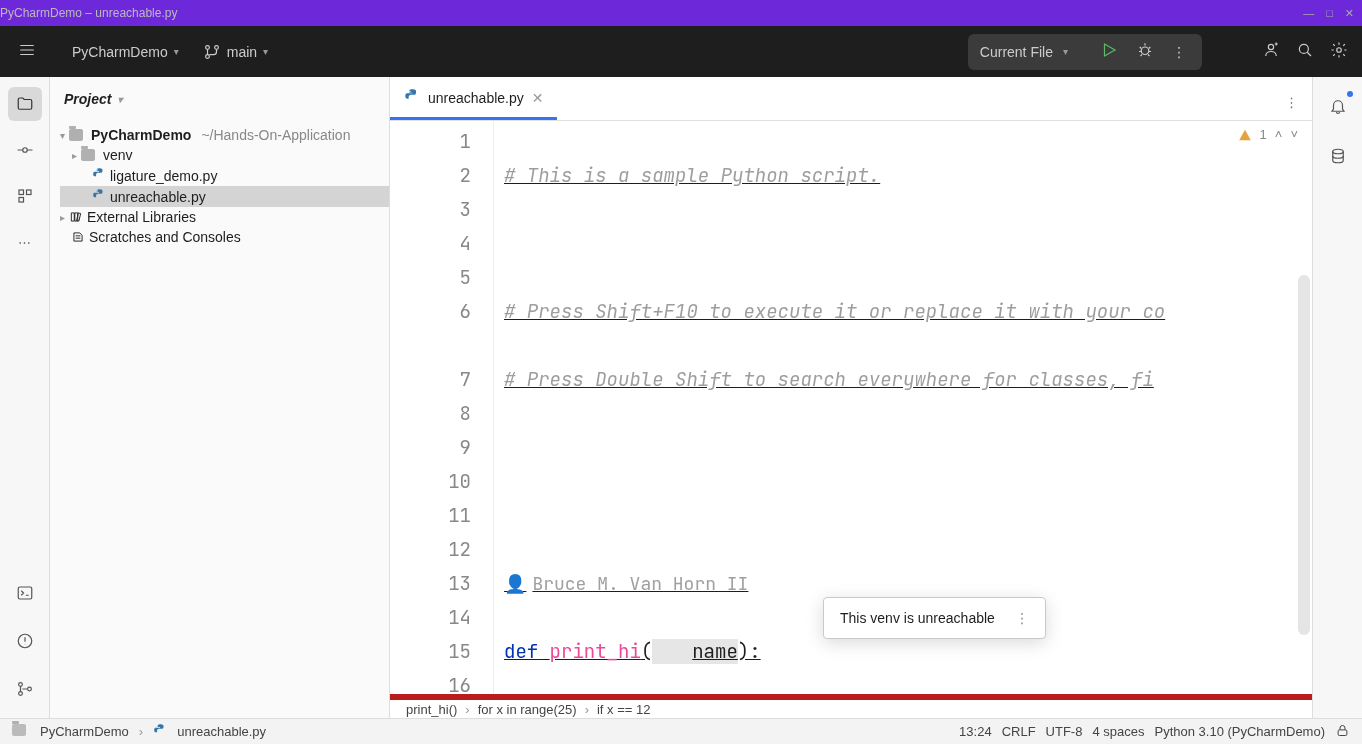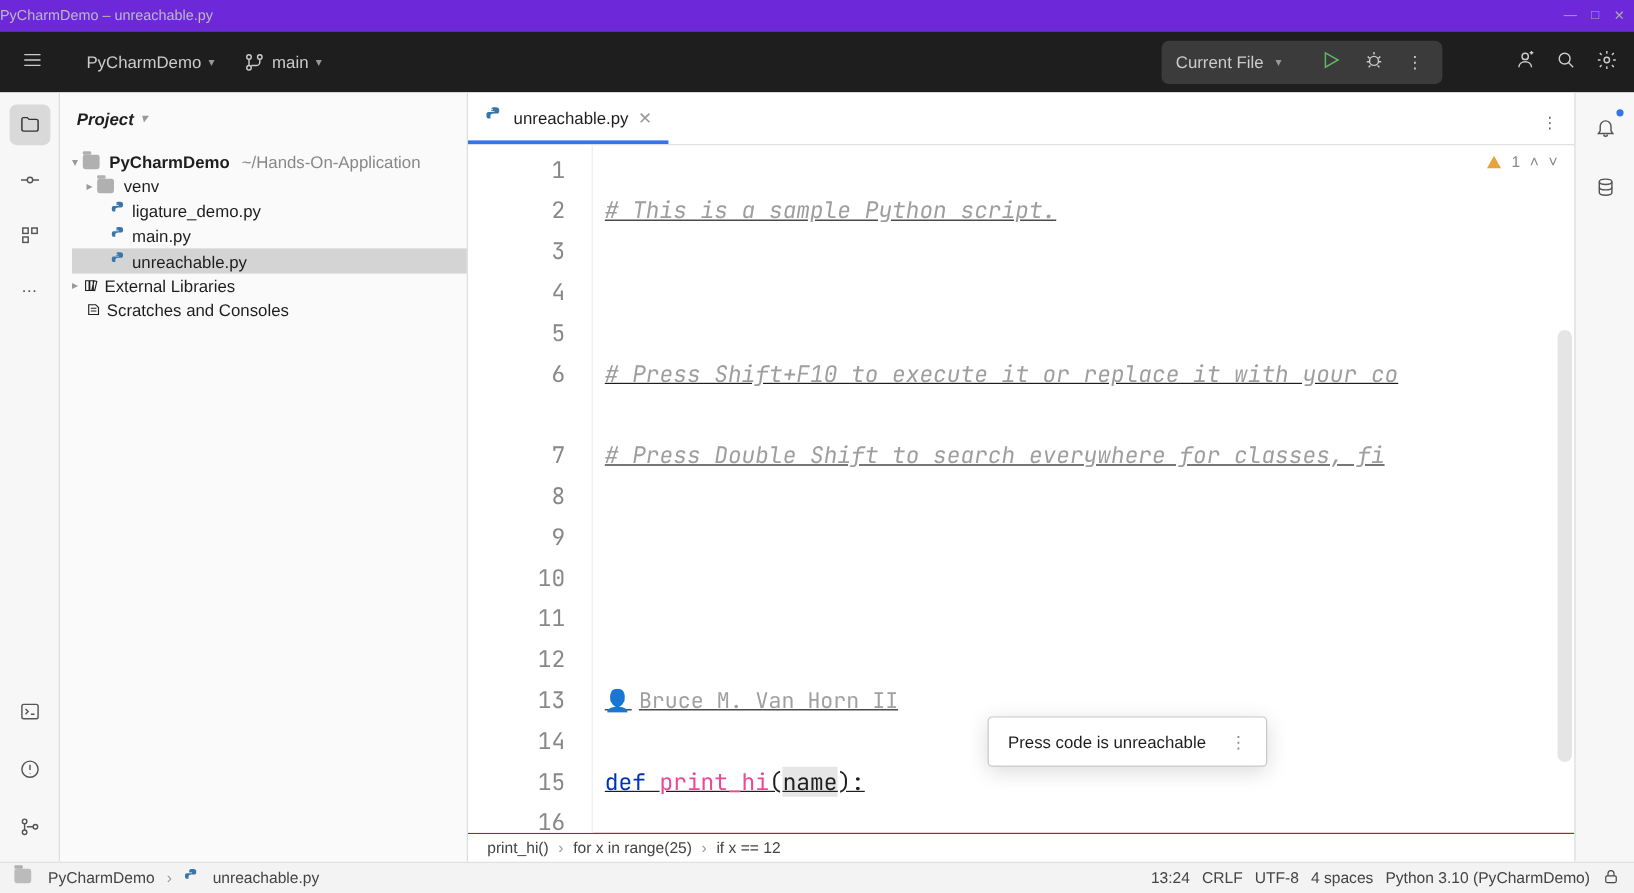--- a/index.html
+++ b/index.html
@@ -85,36 +85,36 @@
   font-family: "JetBrains Mono","Menlo",Consolas,monospace; font-size:19px; line-height:34px;
   border-right: 1px solid #eee;
 }
 .code { flex:1; padding:4px 0 4px 10px; font-family:"JetBrains Mono","Menlo",Consolas,monospace; font-size:19px; line-height:34px; white-space:pre; position:relative; overflow:hidden;text-decoration:underline; }
 .line { height:34px; }
 .c-comment { color:#9e9e9e; font-style:italic; }
 .c-kw { color:#0033b3; }
 .c-fn { color:#ec4899; }
 .author { color:#a0a0a0; font-style:normal; font-size:18px; }
 .author-icon{ color:#bbb; margin-right:6px;}
-.param-hl { background:#e6e6e6; }
+.param-hl { background:#e6e6e6;padding-left:40px; }
 .inspection-popup {
   position:absolute; left:823px; top:597px;
   background:#fff; border:1px solid #c9c9c9; border-radius:4px; box-shadow:0 4px 18px rgba(0,0,0,.15);
   padding: 12px 16px; display:flex; align-items:center; gap:20px; font-size:14px; font-family:-apple-system,Arial,sans-serif;
 }
 .inspector-top-right {
   position:absolute; top:6px; right:14px; display:flex; align-items:center; gap:8px; color:#888; font-size:13px;
 }
 .right-rail {
   width: 50px; background:#f7f7f7; border-left:1px solid #ddd;
   display:flex; flex-direction:column; align-items:center; gap:16px; padding-top:12px;
 }
 .breadcrumb-bar {
   height: 24px; display:flex; align-items:center; gap:8px; padding:0 16px;
-  font-size:13px; color:#444; border-top:1px solid #b91c1c;
+  font-size:13px; color:#444; border-top:6px solid #b91c1c;
 }
 .breadcrumb-sep { color:#999; }
 .status-bar {
   height:26px; background:#f3f3f3; border-top:1px solid #ddd; display:flex; align-items:center;
   padding: 0 12px; font-size:13px; color:#444; gap:10px;
 }
 .status-spacer { flex:1; }
 .chev { font-size:10px; color:#999; }
 .folder-ico { display:inline-block; width:14px; height:12px; background:#b0b0b0; border-radius:2px; margin-right:4px; position:relative;}
 .folder-ico::before{content:"";position:absolute;top:-3px;left:0;width:7px;height:3px;background:#b0b0b0;border-radius:1px;}
@@ -262,29 +262,20 @@
       </div>
       <div id="file-list">
           <div class="tree-row indent-2">
       <span>
         <svg width="14" height="14" viewBox="0 0 24 24">
                 <path fill="#3776ab" d="M12 2c-4 0-4 2-4 3v2h4v1H5c-1 0-3 0-3 4s2 4 3 4h2v-3c0-2 2-3 4-3h4c2 0 3-1 3-3V5c0-1 0-3-6-3z"></path>
                 <circle cx="9" cy="5" r="1" fill="#fff"></circle>
               </svg>
       </span>
       <span>ligature_demo.py</span>
-    </div>
-          <div class="tree-row indent-2">
-      <span>
-        <svg width="14" height="14" viewBox="0 0 24 24">
-                <path fill="#3776ab" d="M12 2c-4 0-4 2-4 3v2h4v1H5c-1 0-3 0-3 4s2 4 3 4h2v-3c0-2 2-3 4-3h4c2 0 3-1 3-3V5c0-1 0-3-6-3z"></path>
-                <circle cx="9" cy="5" r="1" fill="#fff"></circle>
-              </svg>
-      </span>
-      <span>main.py</span>
     </div>
           <div class="tree-row indent-2 selected">
       <span>
         <svg width="14" height="14" viewBox="0 0 24 24">
                 <path fill="#3776ab" d="M12 2c-4 0-4 2-4 3v2h4v1H5c-1 0-3 0-3 4s2 4 3 4h2v-3c0-2 2-3 4-3h4c2 0 3-1 3-3V5c0-1 0-3-6-3z"></path>
                 <circle cx="9" cy="5" r="1" fill="#fff"></circle>
               </svg>
       </span>
       <span>unreachable.py</span>
     </div>
@@ -392,21 +383,21 @@
       <svg class="svg-icon" viewBox="0 0 24 24">
           <ellipse cx="12" cy="6" rx="7" ry="3"></ellipse>
           <path d="M5 6v12c0 1.7 3.1 3 7 3s7-1.3 7-3V6"></path>
           <path d="M5 12c0 1.7 3.1 3 7 3s7-1.3 7-3"></path>
         </svg>
     </div>
   </div>
 </div>
 
 <div class="inspection-popup">
-  <span>Press code is unreachable</span>
+  <span>This venv is unreachable</span>
   <span style="color:#888;">⋮</span>
 </div>
 
 <div class="status-bar">
   <span><span class="folder-ico" style="background:#bbb;"></span></span>
   <span>PyCharmDemo</span>
   <span class="breadcrumb-sep">›</span>
   <span>
     <svg width="14" height="14" viewBox="0 0 24 24">
         <path fill="#3776ab" d="M12 2c-4 0-4 2-4 3v2h4v1H5c-1 0-3 0-3 4s2 4 3 4h2v-3c0-2 2-3 4-3h4c2 0 3-1 3-3V5c0-1 0-3-6-3z"></path>

